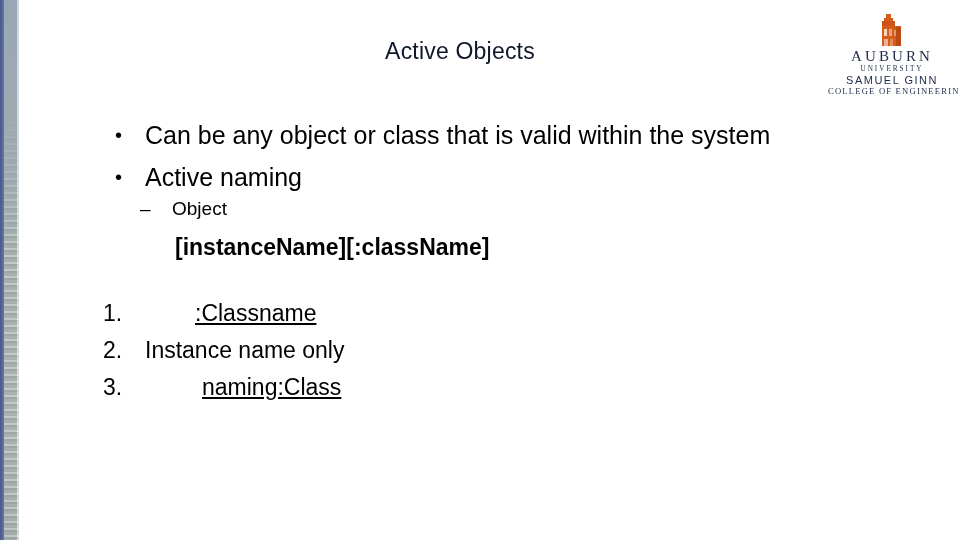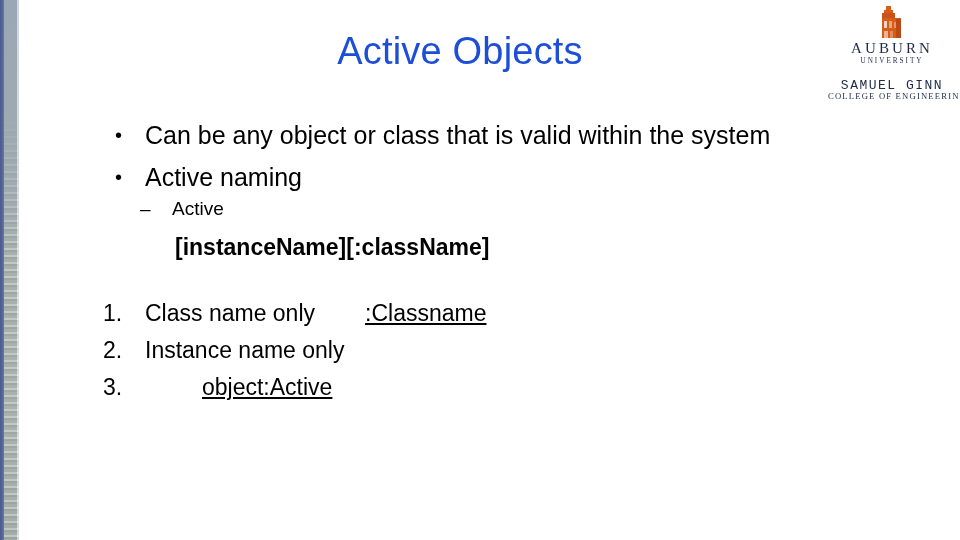--- a/index.html
+++ b/index.html
@@ -62,32 +62,32 @@
     background: rgba(255,255,255,0.55);
   }
 
   
   .slide-title {
     position: absolute;
     left: 80px;
     top: 30px;
     width: 760px;
     text-align: center;
-    font-size: 38px;
+    font-size: 23px;
     line-height: 42px;
-    color: #1d4ed8;
+    color: #0f172a;
     font-weight: normal;
     letter-spacing: 0.2px;
   }
 
   
   .logo {
     position: absolute;
     left: 828px;
-    top: 6px;
+    top: 14px;
     width: 128px;
     height: 84px;
     text-align: center;
   }
   .logo-mark {
     display: block;
     margin: 0 auto 2px auto;
     width: 34px;
     height: 32px;
   }
@@ -101,27 +101,27 @@
   }
   .logo-sub {
     font-family: "Liberation Serif", serif;
     color: #1d2a4a;
     font-size: 7.2px;
     letter-spacing: 2.0px;
     line-height: 11px;
     white-space: nowrap;
   }
   .logo-college1 {
-    font-family: Liberation Mono, monospace;
-    color: #1d2a4a;
-    font-size: 13px;
+    font-family: Liberation Sans, sans-serif;
+    color: #1d2a4a;
+    font-size: 11px;
     letter-spacing: 1.5px;
     line-height: 11px;
     white-space: nowrap;
-    margin-top: 13px;
+    margin-top: 0;
   }
   .logo-college2 {
     font-family: "Liberation Serif", serif;
     color: #1d2a4a;
     font-size: 8.6px;
     letter-spacing: 1.2px;
     line-height: 11px;
     white-space: nowrap;
   }
 
@@ -249,41 +249,40 @@
       <span class="btext">Can be any object or class that is valid within the system</span>
     </div>
 
     <div class="bullet-row bullet-l1 b2">
       <span class="marker">•</span>
       <span class="btext">Active naming</span>
     </div>
 
     <div class="bullet-l2">
       <span class="marker">–</span>
-      <span>Active</span>
+      <span>Object</span>
     </div>
 
     <div class="syntax-line">[instanceName][:className]</div>
 
     <div class="num-list">
 
       <div class="num-row">
         <span class="num">1.</span>
-        <span class="label">Class name only</span>
         <span class="gap-sm"></span>
         <span class="code">:Classname</span>
       </div>
 
       <div class="num-row">
         <span class="num">2.</span>
         <span class="label">Instance name only</span>
         <span class="gap-sm"></span>
       </div>
 
       <div class="num-row">
         <span class="num">3.</span>
         <span class="gap-md"></span>
-        <span class="code">object:Active</span>
+        <span class="code">naming:Class</span>
       </div>
 
     </div>
   </div>
 </div>
 
 </body></html>

